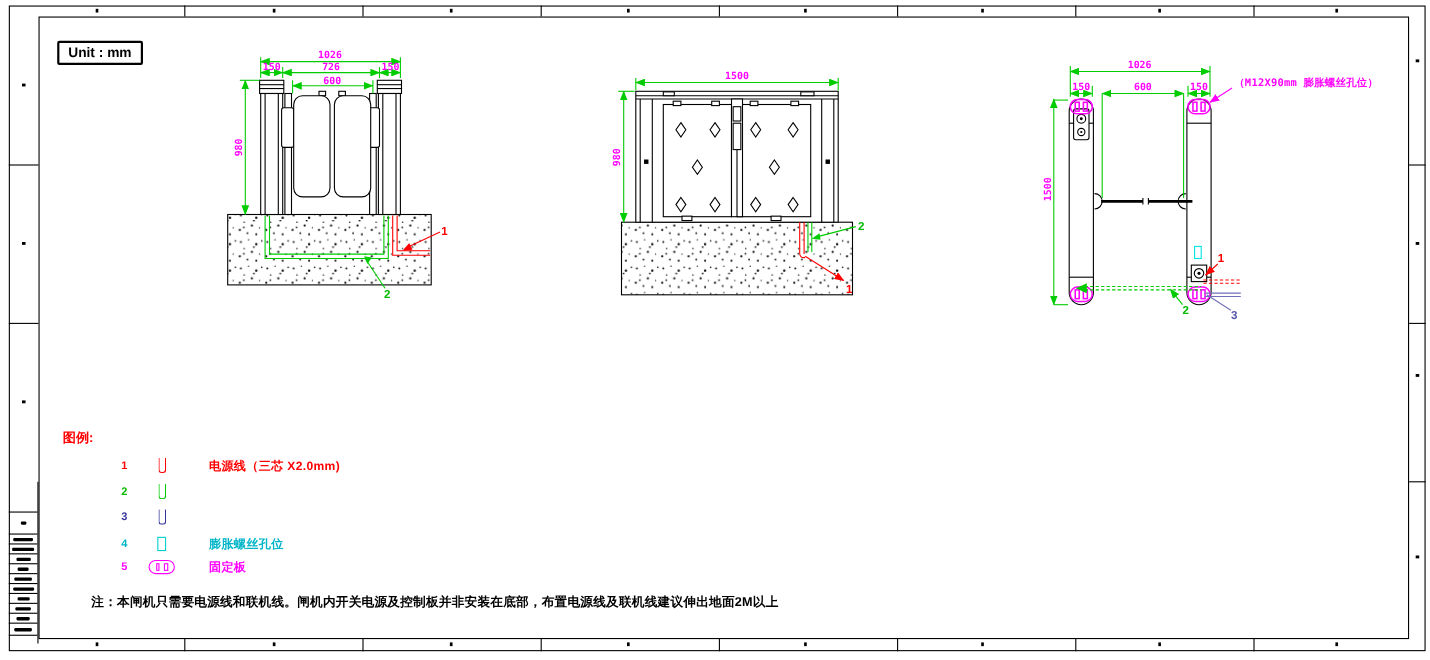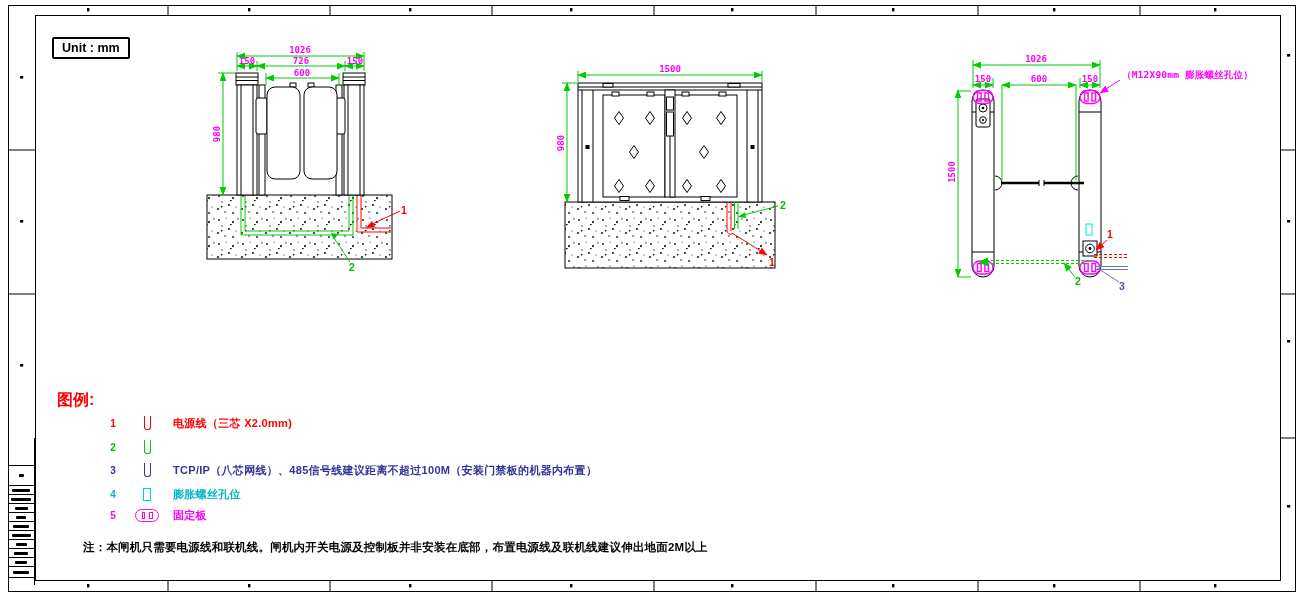--- a/index.html
+++ b/index.html
@@ -6,25 +6,25 @@
     font-family:"Liberation Sans",sans-serif;}
   .page{position:absolute;inset:0;width:1300px;height:600px;background:#fff;}
   .border-outer{position:absolute;left:8px;top:5px;width:1288px;height:587px;border:1.5px solid #000;box-sizing:border-box;}
   .border-inner{position:absolute;left:35px;top:15px;width:1246px;height:566px;border:1px solid #000;box-sizing:border-box;}
   .unitbox{position:absolute;left:52px;top:37px;border:2px solid #000;border-radius:2px;
     padding:2px 8px;font-size:12.5px;font-weight:bold;color:#000;background:#fff;}
   .tb{position:absolute;left:8px;top:438px;width:27px;height:147px;box-sizing:border-box;border-right:1px solid #000;
     display:flex;flex-direction:column;}
   .tb .c{box-sizing:border-box;border-bottom:1px solid #000;flex:0 0 auto;display:flex;align-items:center;justify-content:center;}
   .tb .c i{display:block;background:#000;border-radius:1px;}
-  .legend-title{position:absolute;left:57px;top:390px;font-size:16px;font-weight:bold;color:#ff0000;}
+  .legend-title{position:absolute;left:57px;top:390px;font-size:12px;font-weight:bold;color:#ff0000;}
   .lrow{position:absolute;left:105px;display:flex;align-items:center;height:16px;}
   .lnum{width:16px;text-align:center;font-size:10px;font-weight:bold;}
   .lsym{width:52px;display:flex;align-items:center;justify-content:center;}
-  .ltext{font-size:11px;font-weight:bold;white-space:nowrap;letter-spacing:.3px;}
+  .ltext{margin-left:17px;font-size:11px;font-weight:bold;white-space:nowrap;letter-spacing:.3px;}
   .cable{width:5px;height:13px;border-style:solid;border-width:0 1.5px 1.5px 1.5px;border-radius:0 0 3px 3px;}
   .board{width:6px;height:11px;border:1.2px solid #00cfcf;}
   .plate{width:24px;height:13px;border:1.5px solid #ff00ff;border-radius:7px;box-sizing:border-box;
     display:flex;align-items:center;justify-content:center;gap:4px;}
   .plate i{display:block;width:3.5px;height:7px;border:1px solid #ff00ff;box-sizing:border-box;}
   .c-red{color:#ff0000}.c-green{color:#00bb00}.c-navy{color:#333399}.c-cyan{color:#00b5c9}.c-mag{color:#ff00ff}
   .b-red{border-color:#ff0000}.b-green{border-color:#00cc00}.b-navy{border-color:#333399}
   .note{position:absolute;left:83px;top:540px;font-size:11.5px;font-weight:bold;color:#000;white-space:nowrap;letter-spacing:.2px;}
   svg{position:absolute;left:0;top:0;}
   .dimt{font:bold 9px "DejaVu Sans Mono",monospace;fill:#ff00ff;text-anchor:middle;}
@@ -385,21 +385,20 @@
     <span class="lnum c-green">2</span>
     <span class="lsym">
         <span class="cable b-green"></span>
       </span>
   </div>
   <div class="lrow" style="top:462px">
     <span class="lnum c-navy">3</span>
     <span class="lsym">
         <span class="cable b-navy"></span>
       </span>
-    <span class="ltext c-navy">TCP/IP（八芯网线）、485信号线建议距离不超过100M（安装门禁板的机器内布置）</span>
   </div>
   <div class="lrow" style="top:486px">
     <span class="lnum c-cyan">4</span>
     <span class="lsym">
         <span class="board"></span>
       </span>
     <span class="ltext c-cyan">膨胀螺丝孔位</span>
   </div>
   <div class="lrow" style="top:507px">
     <span class="lnum c-mag">5</span>

